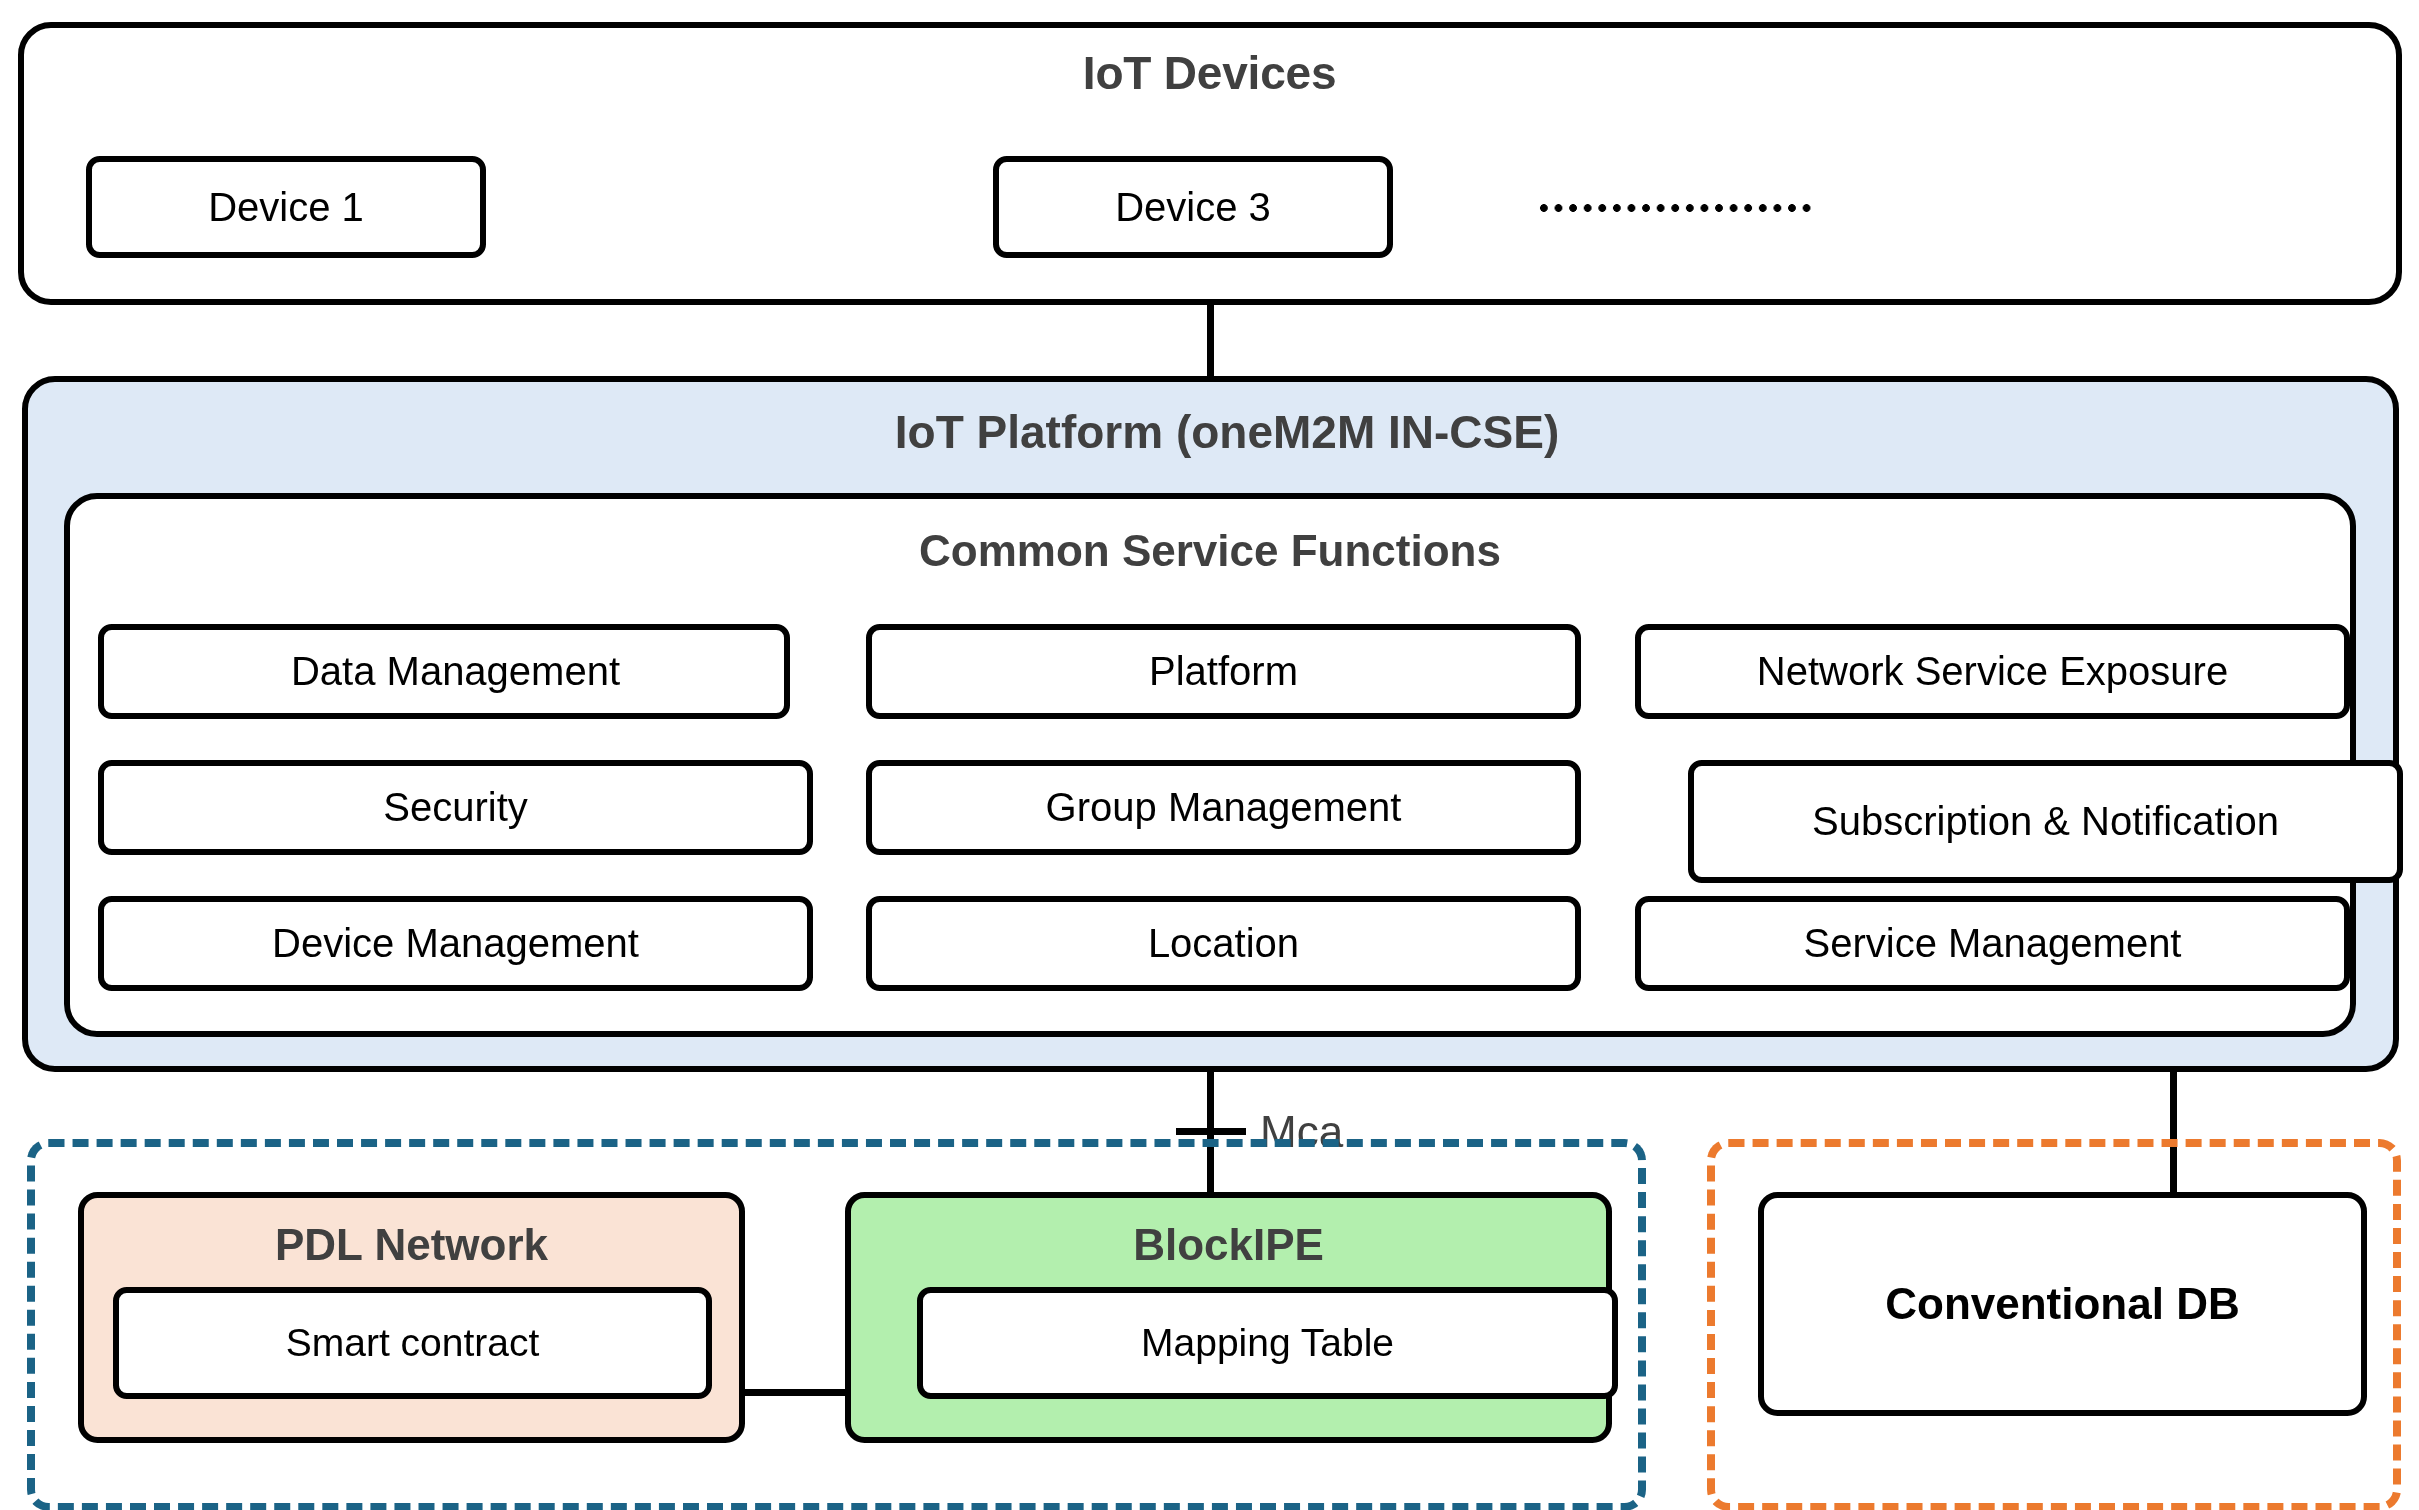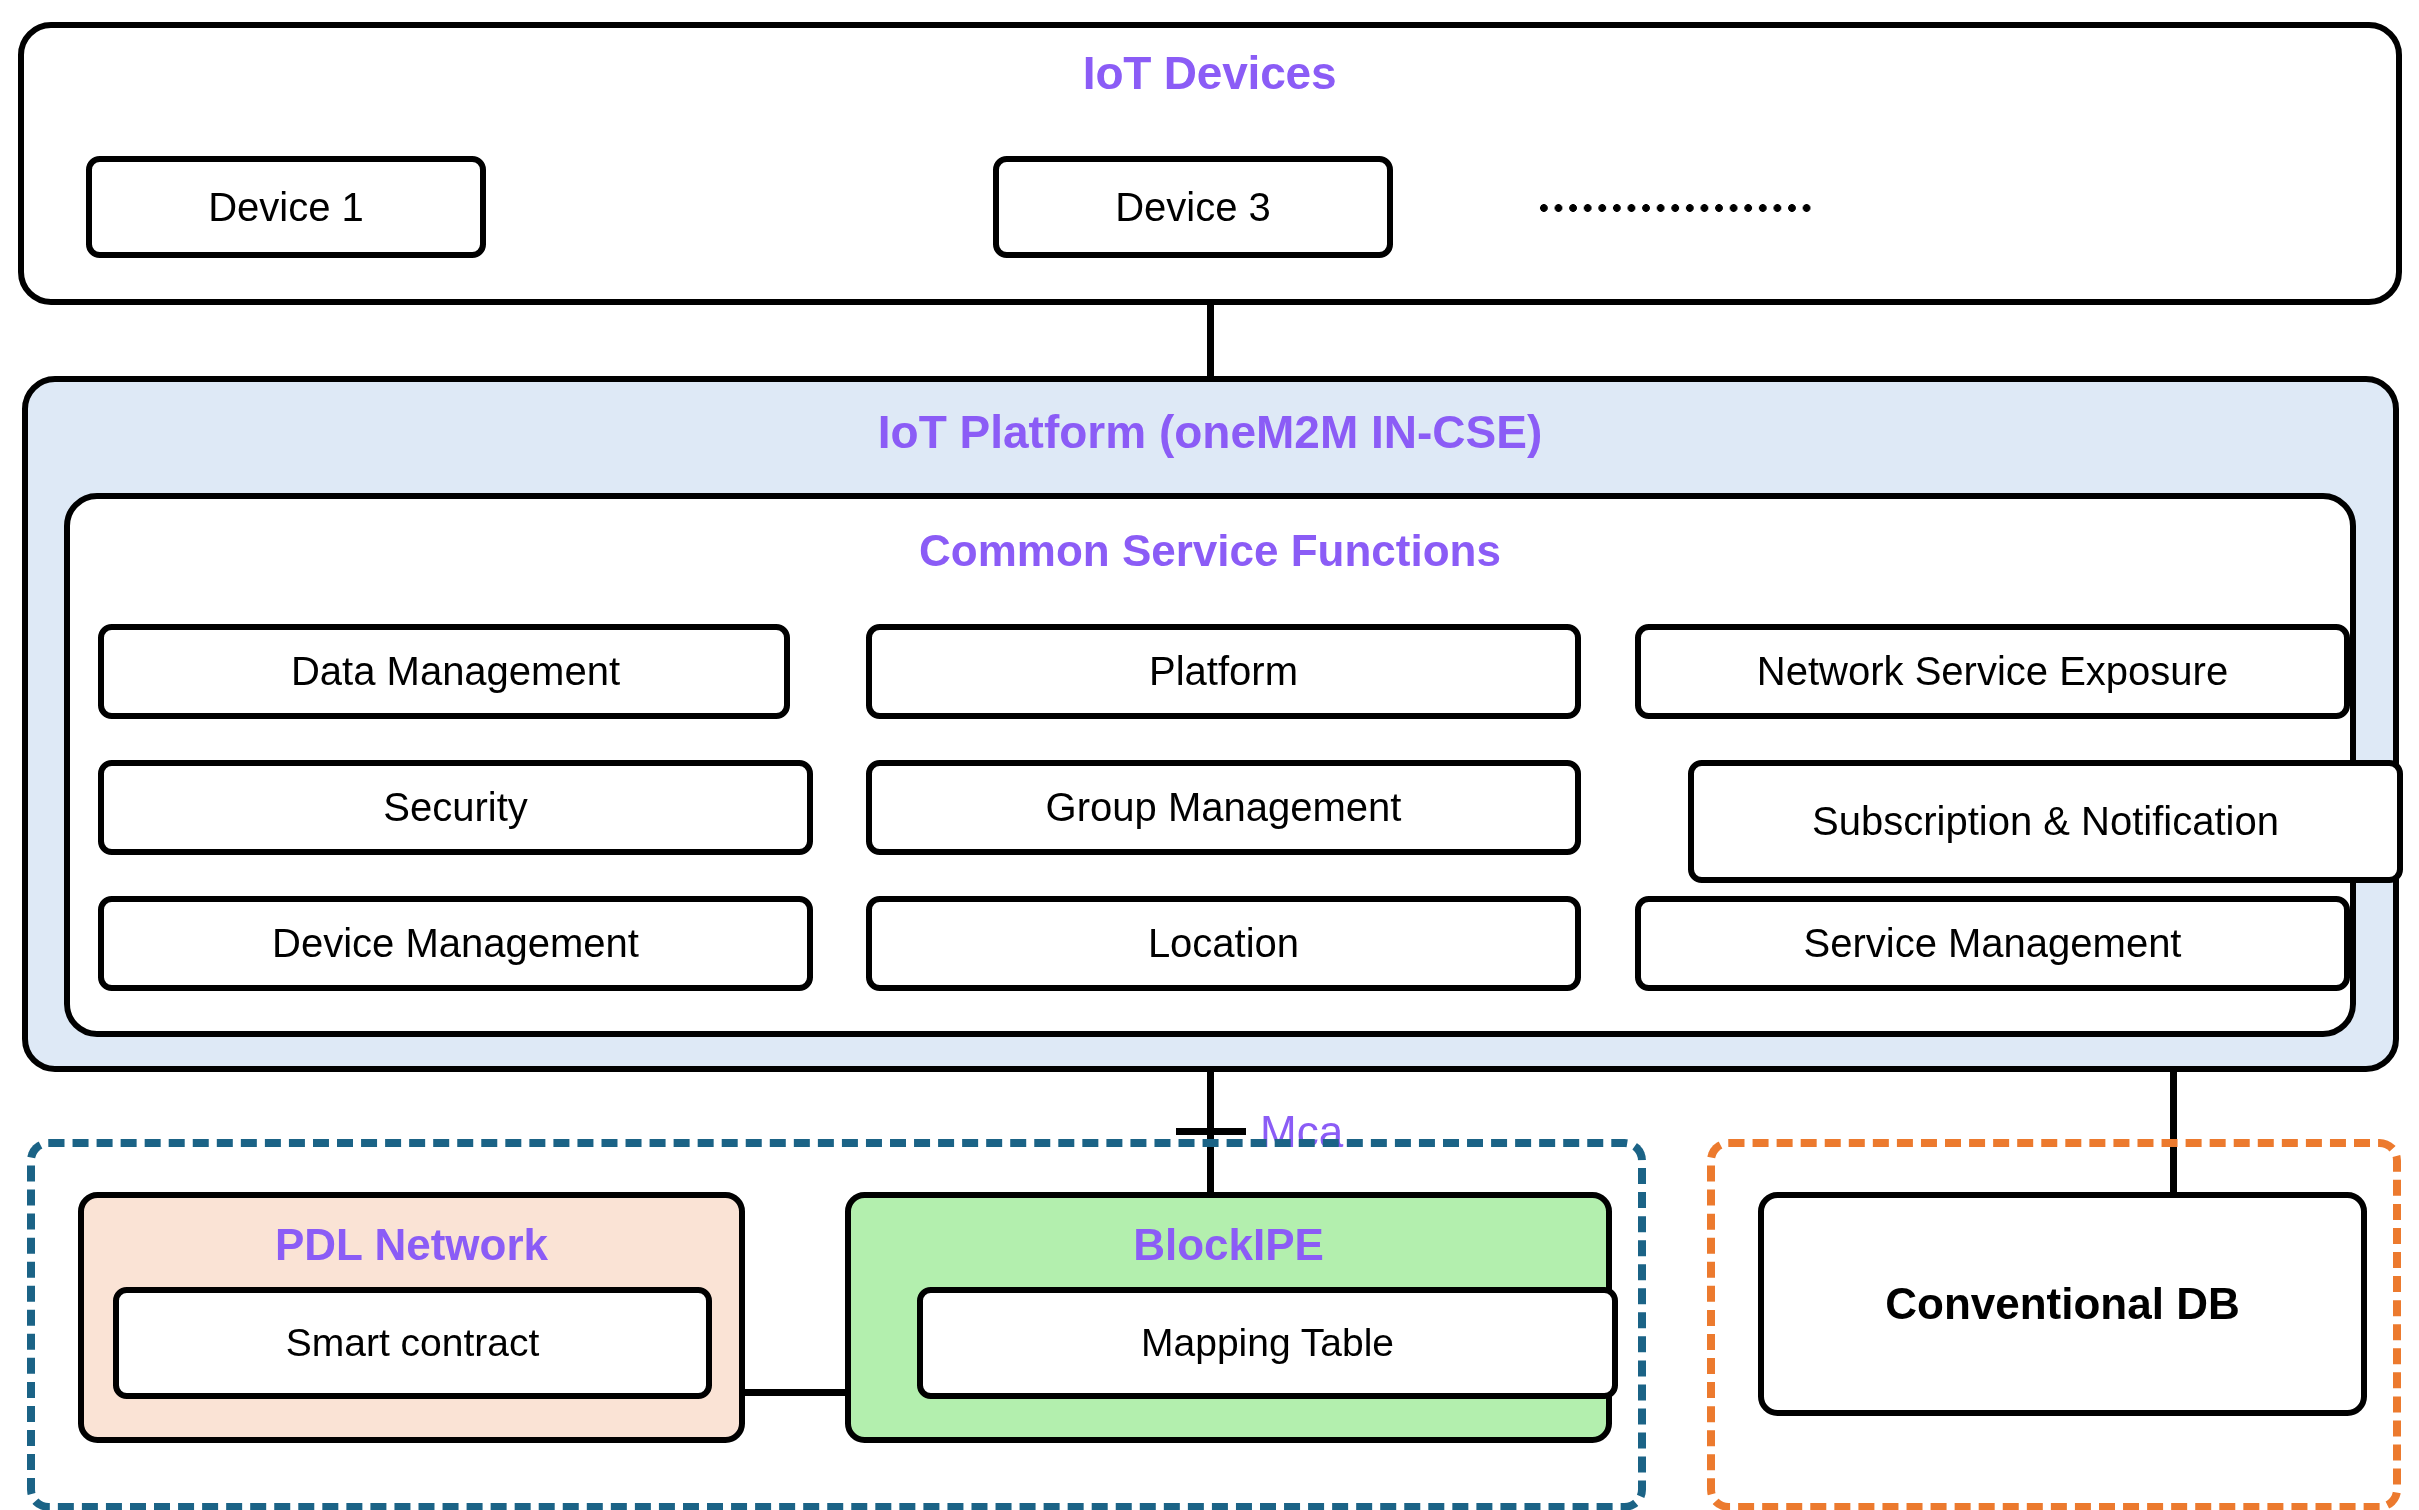--- a/index.html
+++ b/index.html
@@ -33,21 +33,21 @@
   .rounded-lg { border-radius: 33px; }
   .rounded-md { border-radius: 19.5px; }
   .rounded-sm { border-radius: 13.7px; }
 
   .lbl {
     position: absolute;
     display: flex;
     align-items: center;
     justify-content: center;
     text-align: center;
-    color: #8b5cf6;
+    color: #404040;
     white-space: nowrap;
   }
 
   
   .t-section-title {
     font-size: 46px;
     font-weight: bold;
     letter-spacing: -0.2px;
   }
   .t-platform-title {
@@ -137,21 +137,21 @@
     <span class="t-device">Device 3</span>
   </div>
 
   <div class="ellipsis-dots" style="left:1539px; top:203px; width:278px;"></div>
 
 
   <div class="vline" style="left:1207px; top:300px; height:80px;"></div>
 
   <div class="box rounded-lg" style="left:21.5px; top:376px; width:2377px; height:696px; background:#dee9f6; display:block;"></div>
 
-  <div class="lbl t-platform-title" style="left:21.5px; top:402px; width:2377px; height:59px;">IoT Platform (oneM2M IN-CSE)</div>
+  <div class="lbl t-platform-title" style="left:21.5px; top:402px; width:2377px; height:59px;padding-left:17px;">IoT Platform (oneM2M IN-CSE)</div>
 
   <div class="box rounded-lg" style="left:64px; top:493px; width:2292px; height:544px; display:block;"></div>
 
   <div class="lbl t-csf-title" style="left:64px; top:522px; width:2292px; height:57px;">Common Service Functions</div>
 
   <div class="box rounded-sm" style="left:98px; top:624px; width:692px; height:95px;padding-left:23px;">
     <span class="t-csf-item">Data Management</span>
   </div>
   <div class="box rounded-sm" style="left:98px; top:760px; width:715px; height:95px;">
     <span class="t-csf-item">Security</span>

